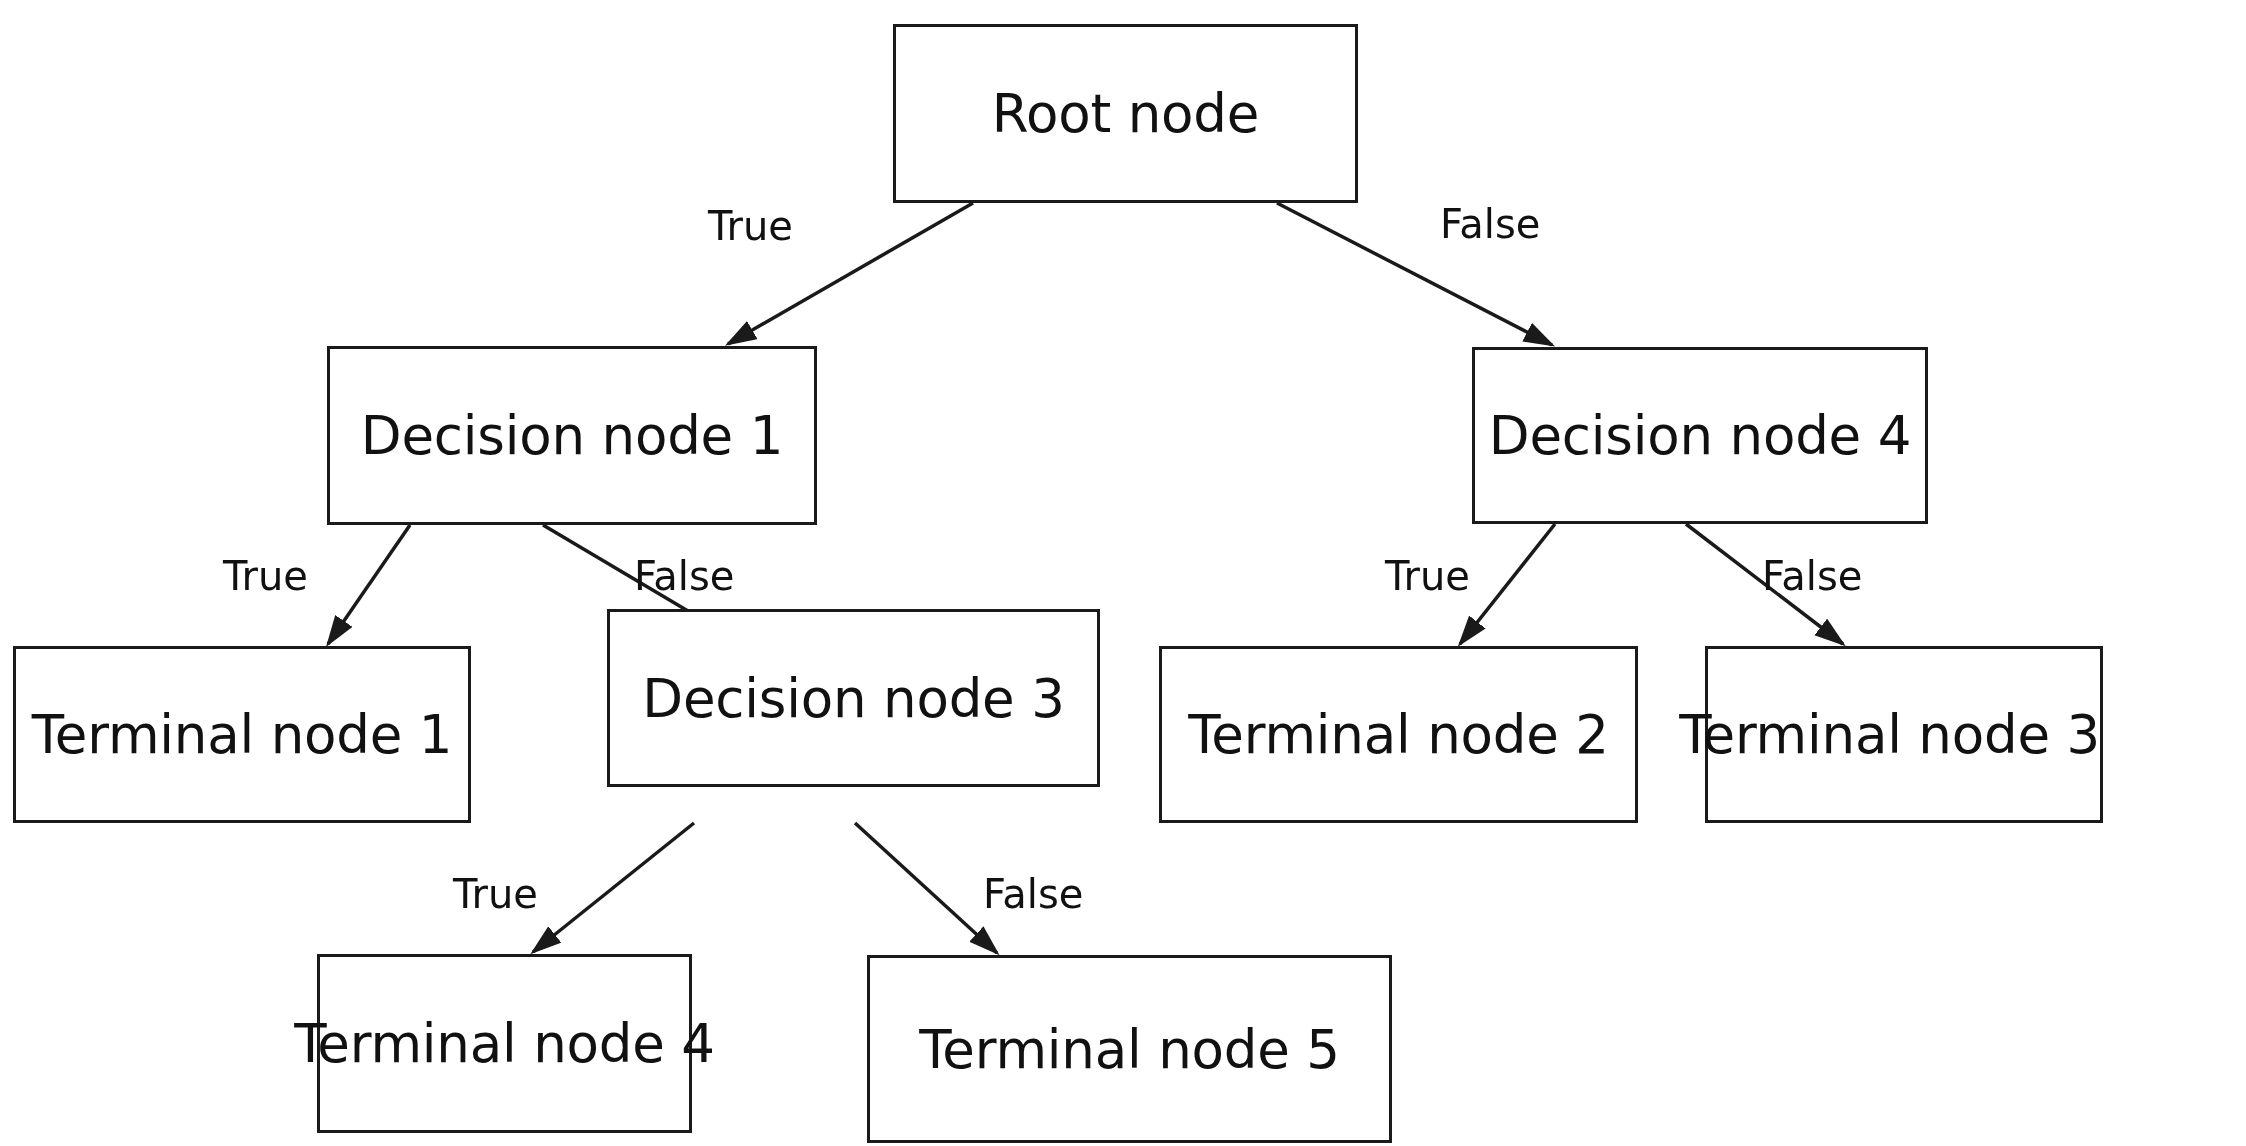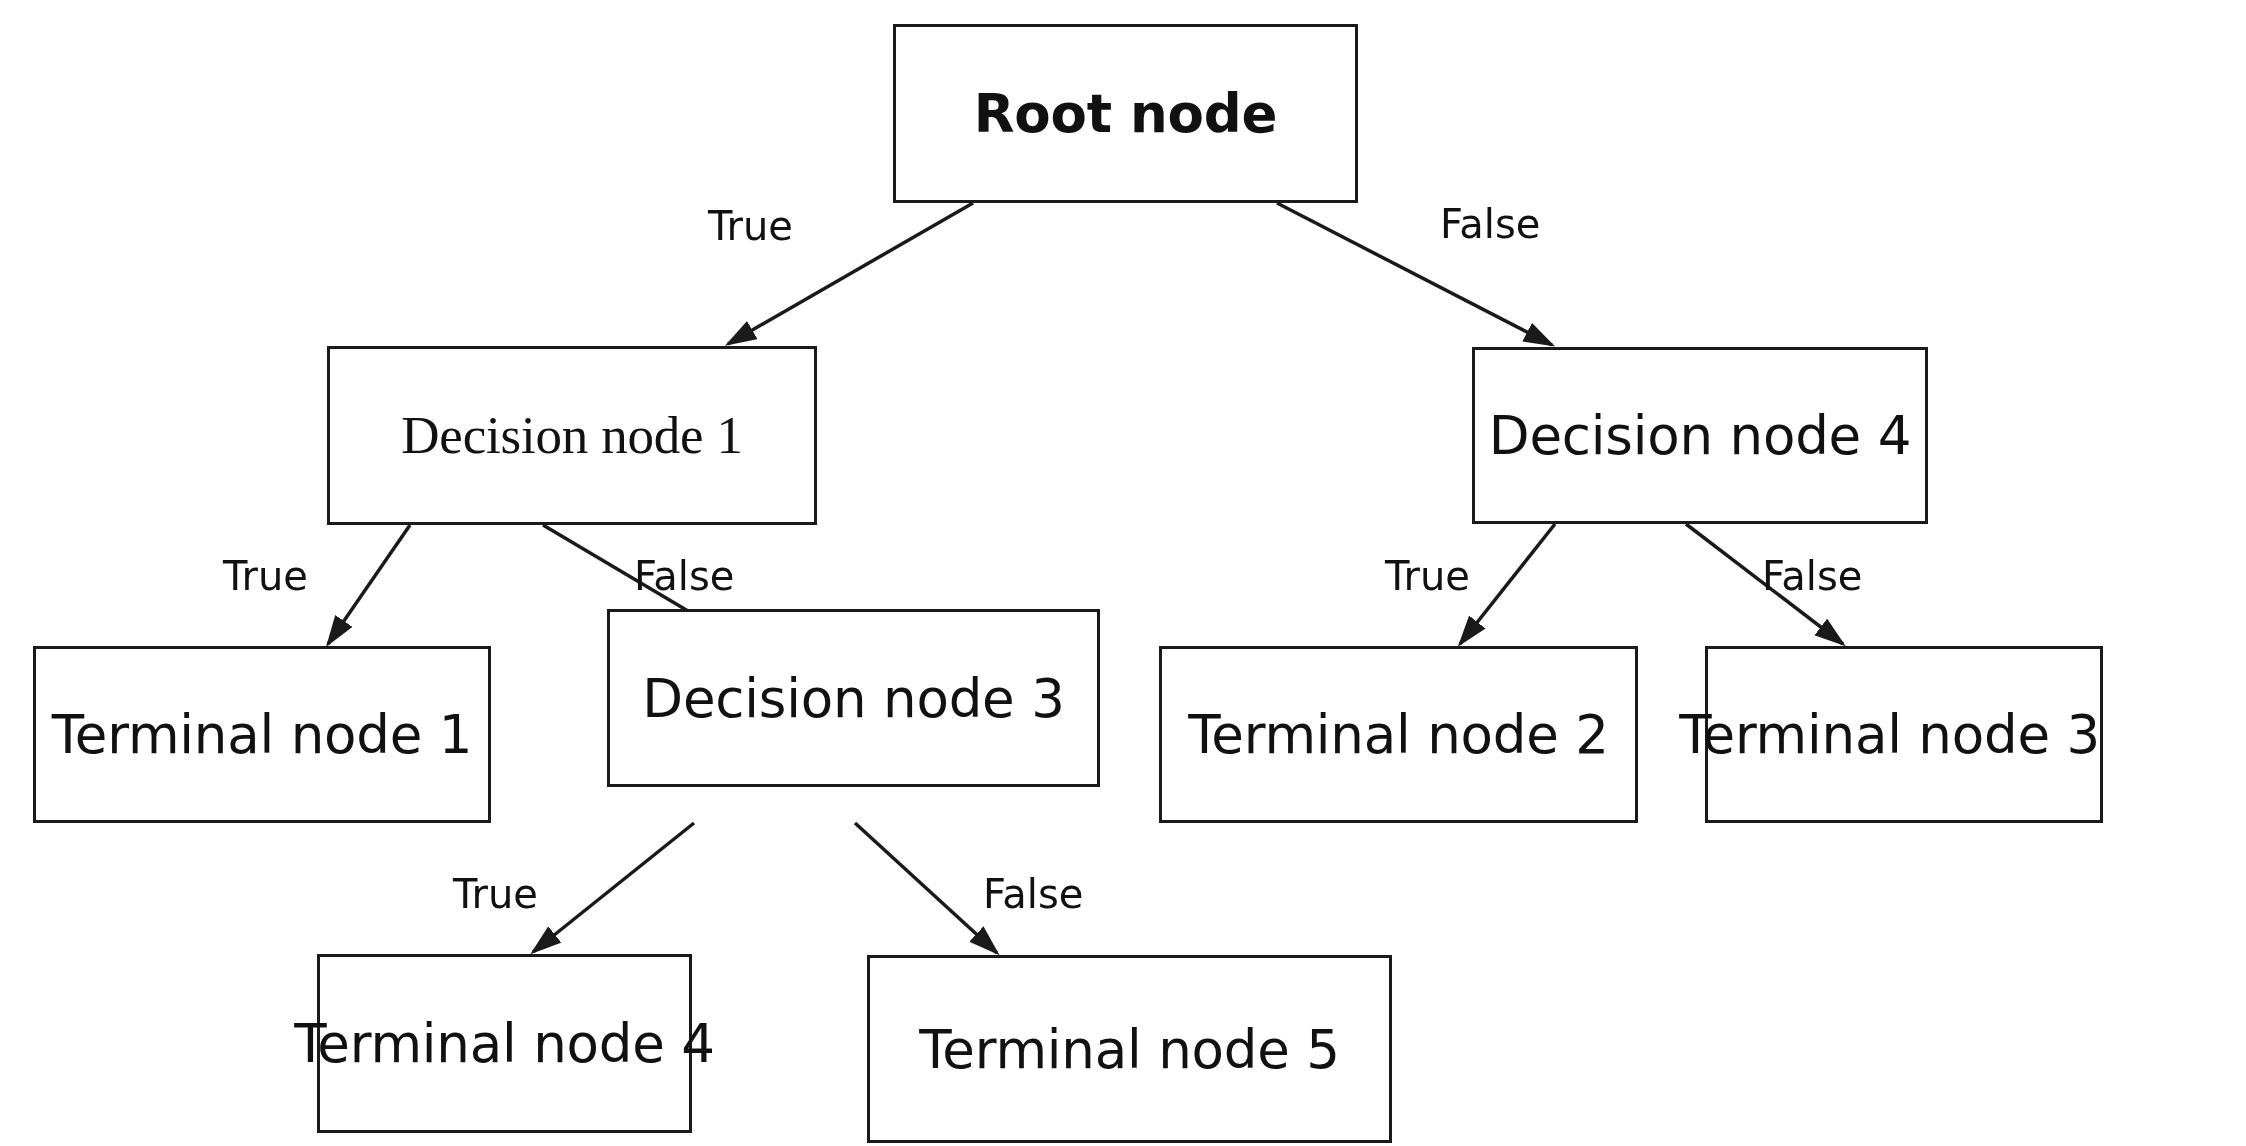--- a/index.html
+++ b/index.html
@@ -68,29 +68,29 @@
         <line x1="543" y1="525" x2="742" y2="643" stroke="#1a1a1a" stroke-width="3.5" marker-end="url(#arrowhead)"></line>
         <line x1="1555" y1="524" x2="1460" y2="644" stroke="#1a1a1a" stroke-width="3.5" marker-end="url(#arrowhead)"></line>
         <line x1="1686" y1="524" x2="1843" y2="644" stroke="#1a1a1a" stroke-width="3.5" marker-end="url(#arrowhead)"></line>
         <line x1="694" y1="823" x2="533" y2="952" stroke="#1a1a1a" stroke-width="3.5" marker-end="url(#arrowhead)"></line>
         <line x1="855" y1="823" x2="997" y2="953" stroke="#1a1a1a" stroke-width="3.5" marker-end="url(#arrowhead)"></line>
       </g>
   </svg>
 
   <div id="nodes-layer">
       <div class="node" style="left: 893px; top: 24px; width: 465px; height: 179px; border-color: rgb(26, 26, 26);">
-        <span class="node-label" style="color: rgb(17, 17, 17); font-weight: bold;">Root node</span>
+        <span class="node-label" style="color: rgb(17, 17, 17);">Root node</span>
       </div>
       <div class="node" style="left: 327px; top: 346px; width: 490px; height: 179px; border-color: rgb(26, 26, 26);">
-        <span class="node-label" style="color: rgb(17, 17, 17); font-family: Liberation Serif, serif;">Decision node 1</span>
+        <span class="node-label" style="color: rgb(17, 17, 17);">Decision node 1</span>
       </div>
       <div class="node" style="left: 1472px; top: 347px; width: 456px; height: 177px; border-color: rgb(26, 26, 26);">
         <span class="node-label" style="color: rgb(17, 17, 17);">Decision node 4</span>
       </div>
-      <div class="node" style="left: 13px; top: 646px; width: 458px; height: 177px; border-color: rgb(26, 26, 26); margin-left: 20px;">
+      <div class="node" style="left: 13px; top: 646px; width: 458px; height: 177px; border-color: rgb(26, 26, 26);">
         <span class="node-label" style="color: rgb(17, 17, 17);">Terminal node 1</span>
       </div>
       <div class="node" style="left: 583px; top: 609px; width: 493px; height: 178px; border-color: rgb(26, 26, 26); margin-left: 24px;">
         <span class="node-label" style="color: rgb(17, 17, 17);">Decision node 3</span>
       </div>
       <div class="node" style="left: 1159px; top: 646px; width: 479px; height: 177px; border-color: rgb(26, 26, 26);">
         <span class="node-label" style="color: rgb(17, 17, 17);">Terminal node 2</span>
       </div>
       <div class="node" style="left: 1705px; top: 646px; width: 398px; height: 177px; border-color: rgb(26, 26, 26); justify-content: flex-end;">
         <span class="node-label" style="color: rgb(17, 17, 17);">Terminal node 3</span>

